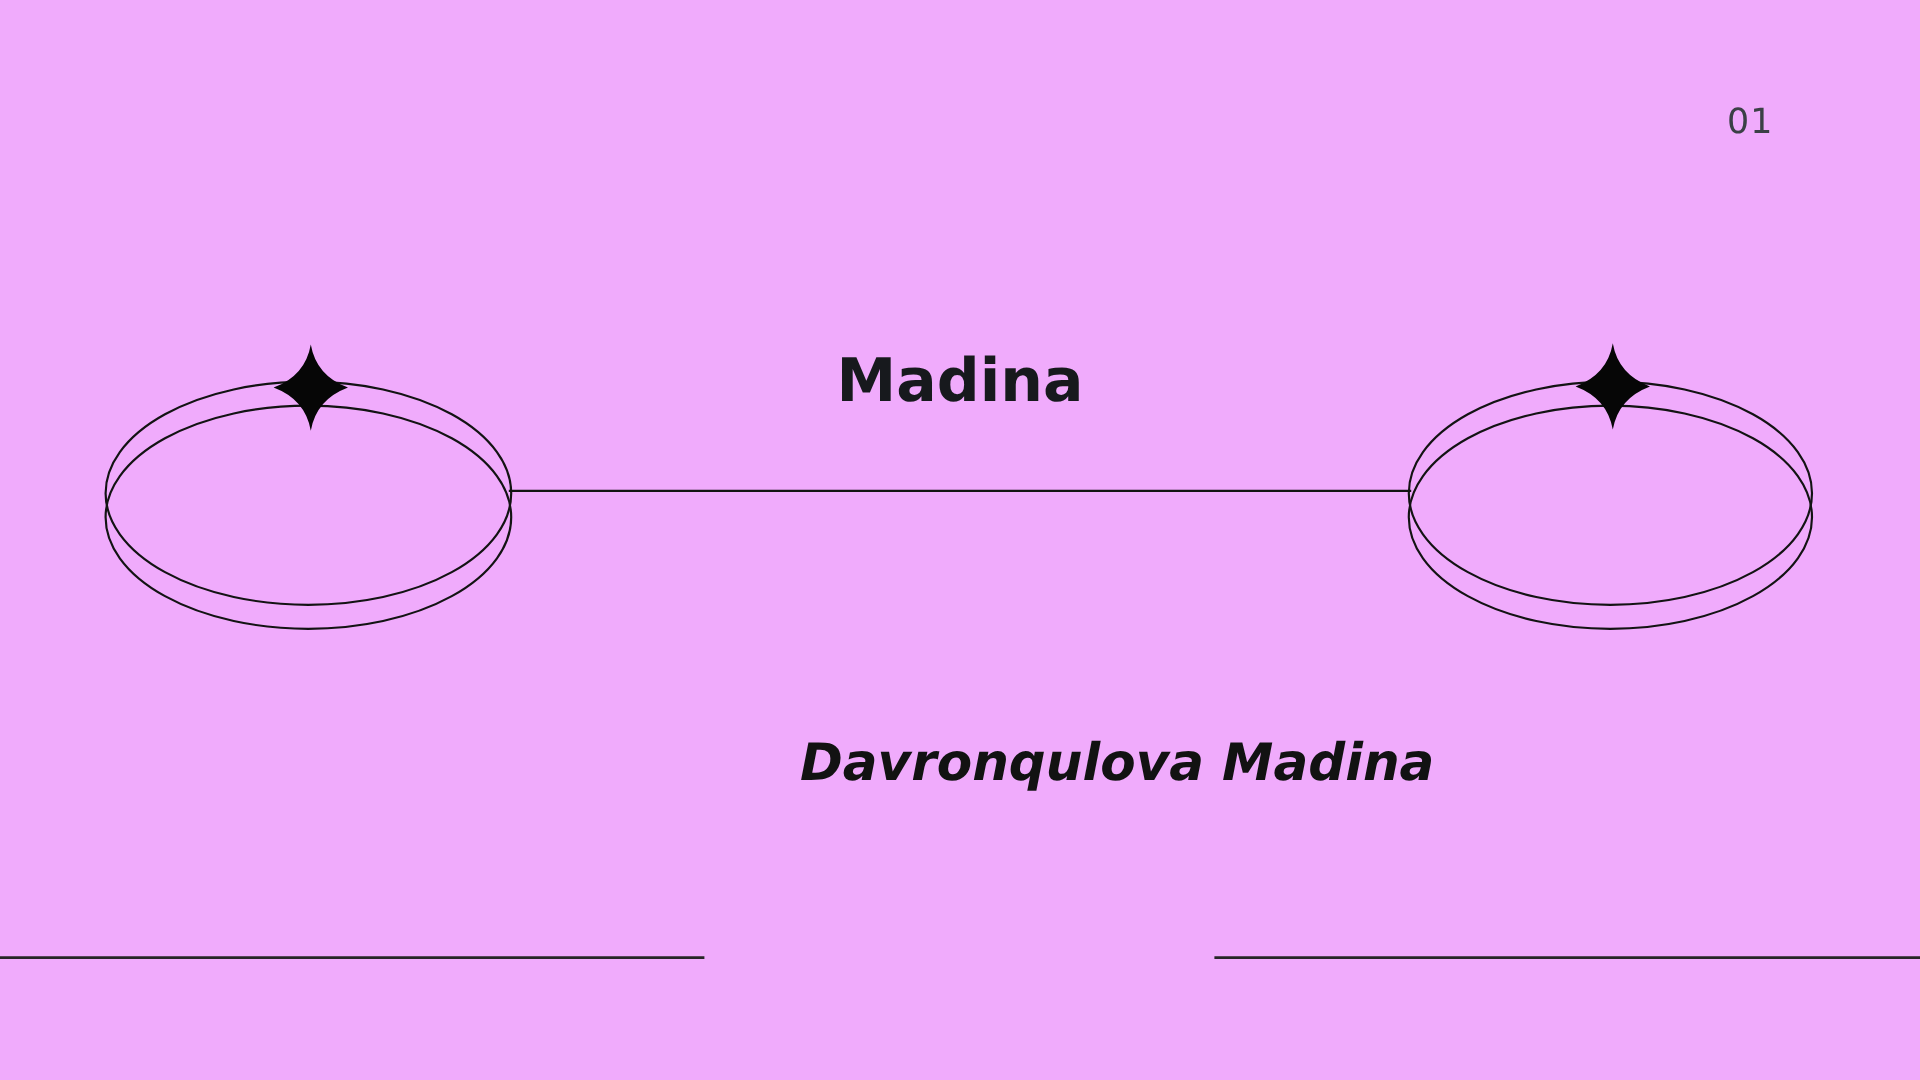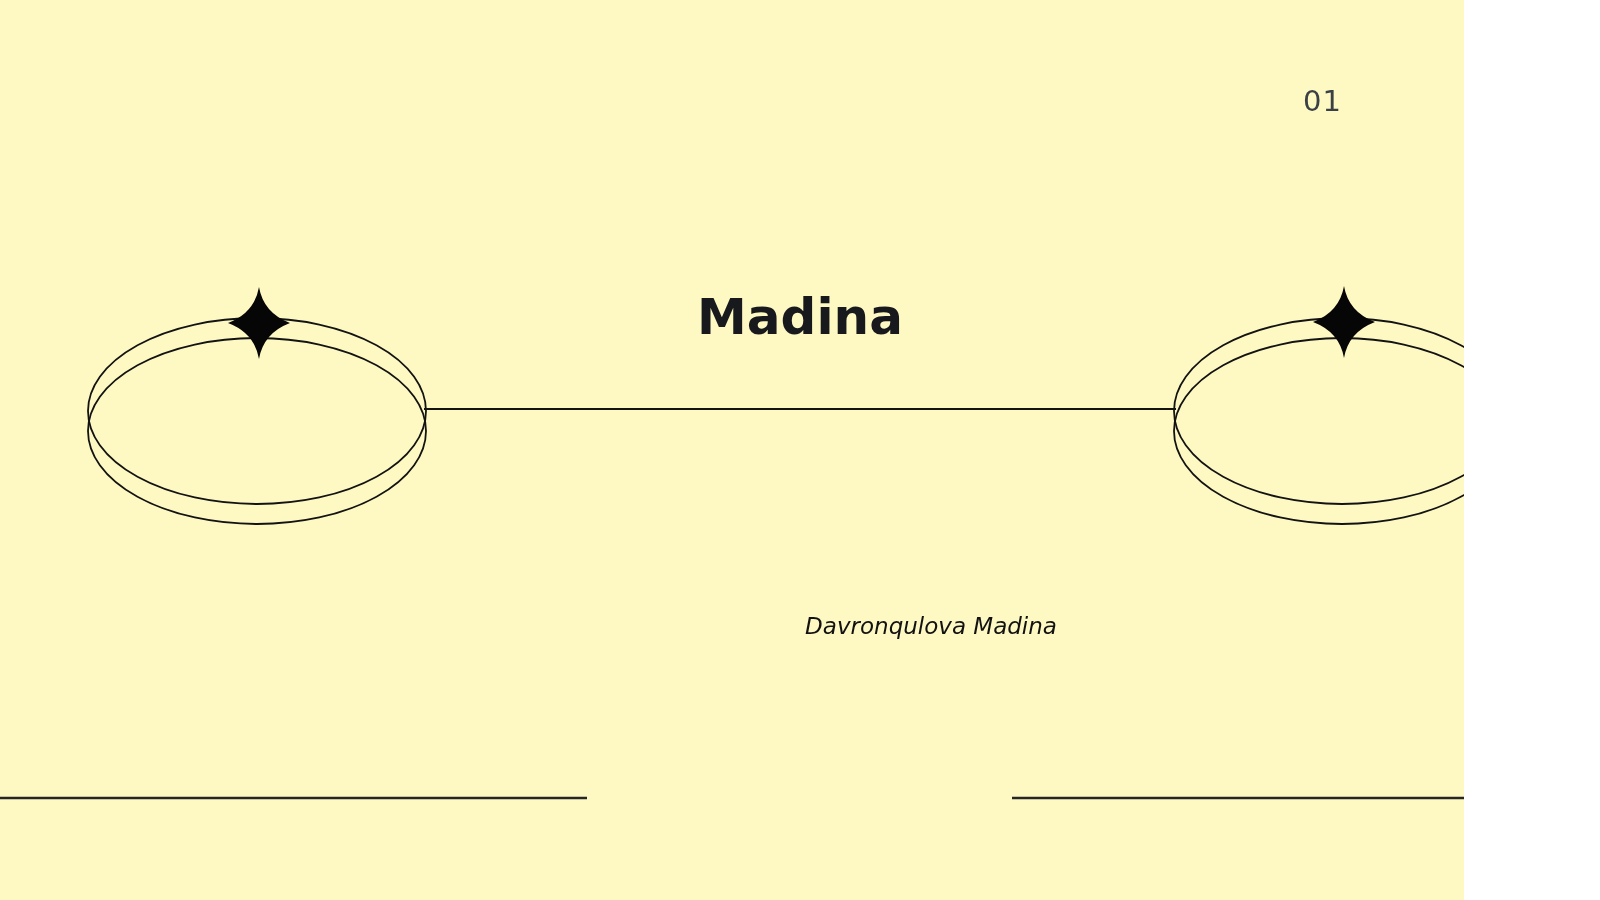--- a/index.html
+++ b/index.html
@@ -2,23 +2,23 @@
 <html><head>
 <meta charset="utf-8">
 <style>
   html, body {
     margin: 0;
     padding: 0;
     background: #ffffff;
   }
   .slide {
     position: relative;
-    width: 1464px;
+    width: 1600px;
     height: 900px;
-    background: #fef9c3;
+    background: #f0abfc;
     overflow: hidden;
     font-family: "DejaVu Sans", "Liberation Sans", sans-serif;
     color: #17191d;
   }
   .page-number {
     position: absolute;
     top: 87px;
     right: 122px;
     font-size: 29px;
     line-height: 1;
@@ -36,25 +36,26 @@
     font-weight: 700;
     line-height: 1;
     color: #17191d;
     letter-spacing: 0px;
   }
   .subtitle {
     position: absolute;
     top: 615px;
     left: 931px;
     transform: translateX(-50%);
-    font-size: 23px;
+    font-size: 43px;
     line-height: 1;
     font-style: italic;
     color: #121212;
     white-space: nowrap;
+    font-weight: bold;
   }
   .ornaments {
     position: absolute;
     top: 0;
     left: 0;
     width: 1600px;
     height: 900px;
     display: block;
   }
   .ring {

